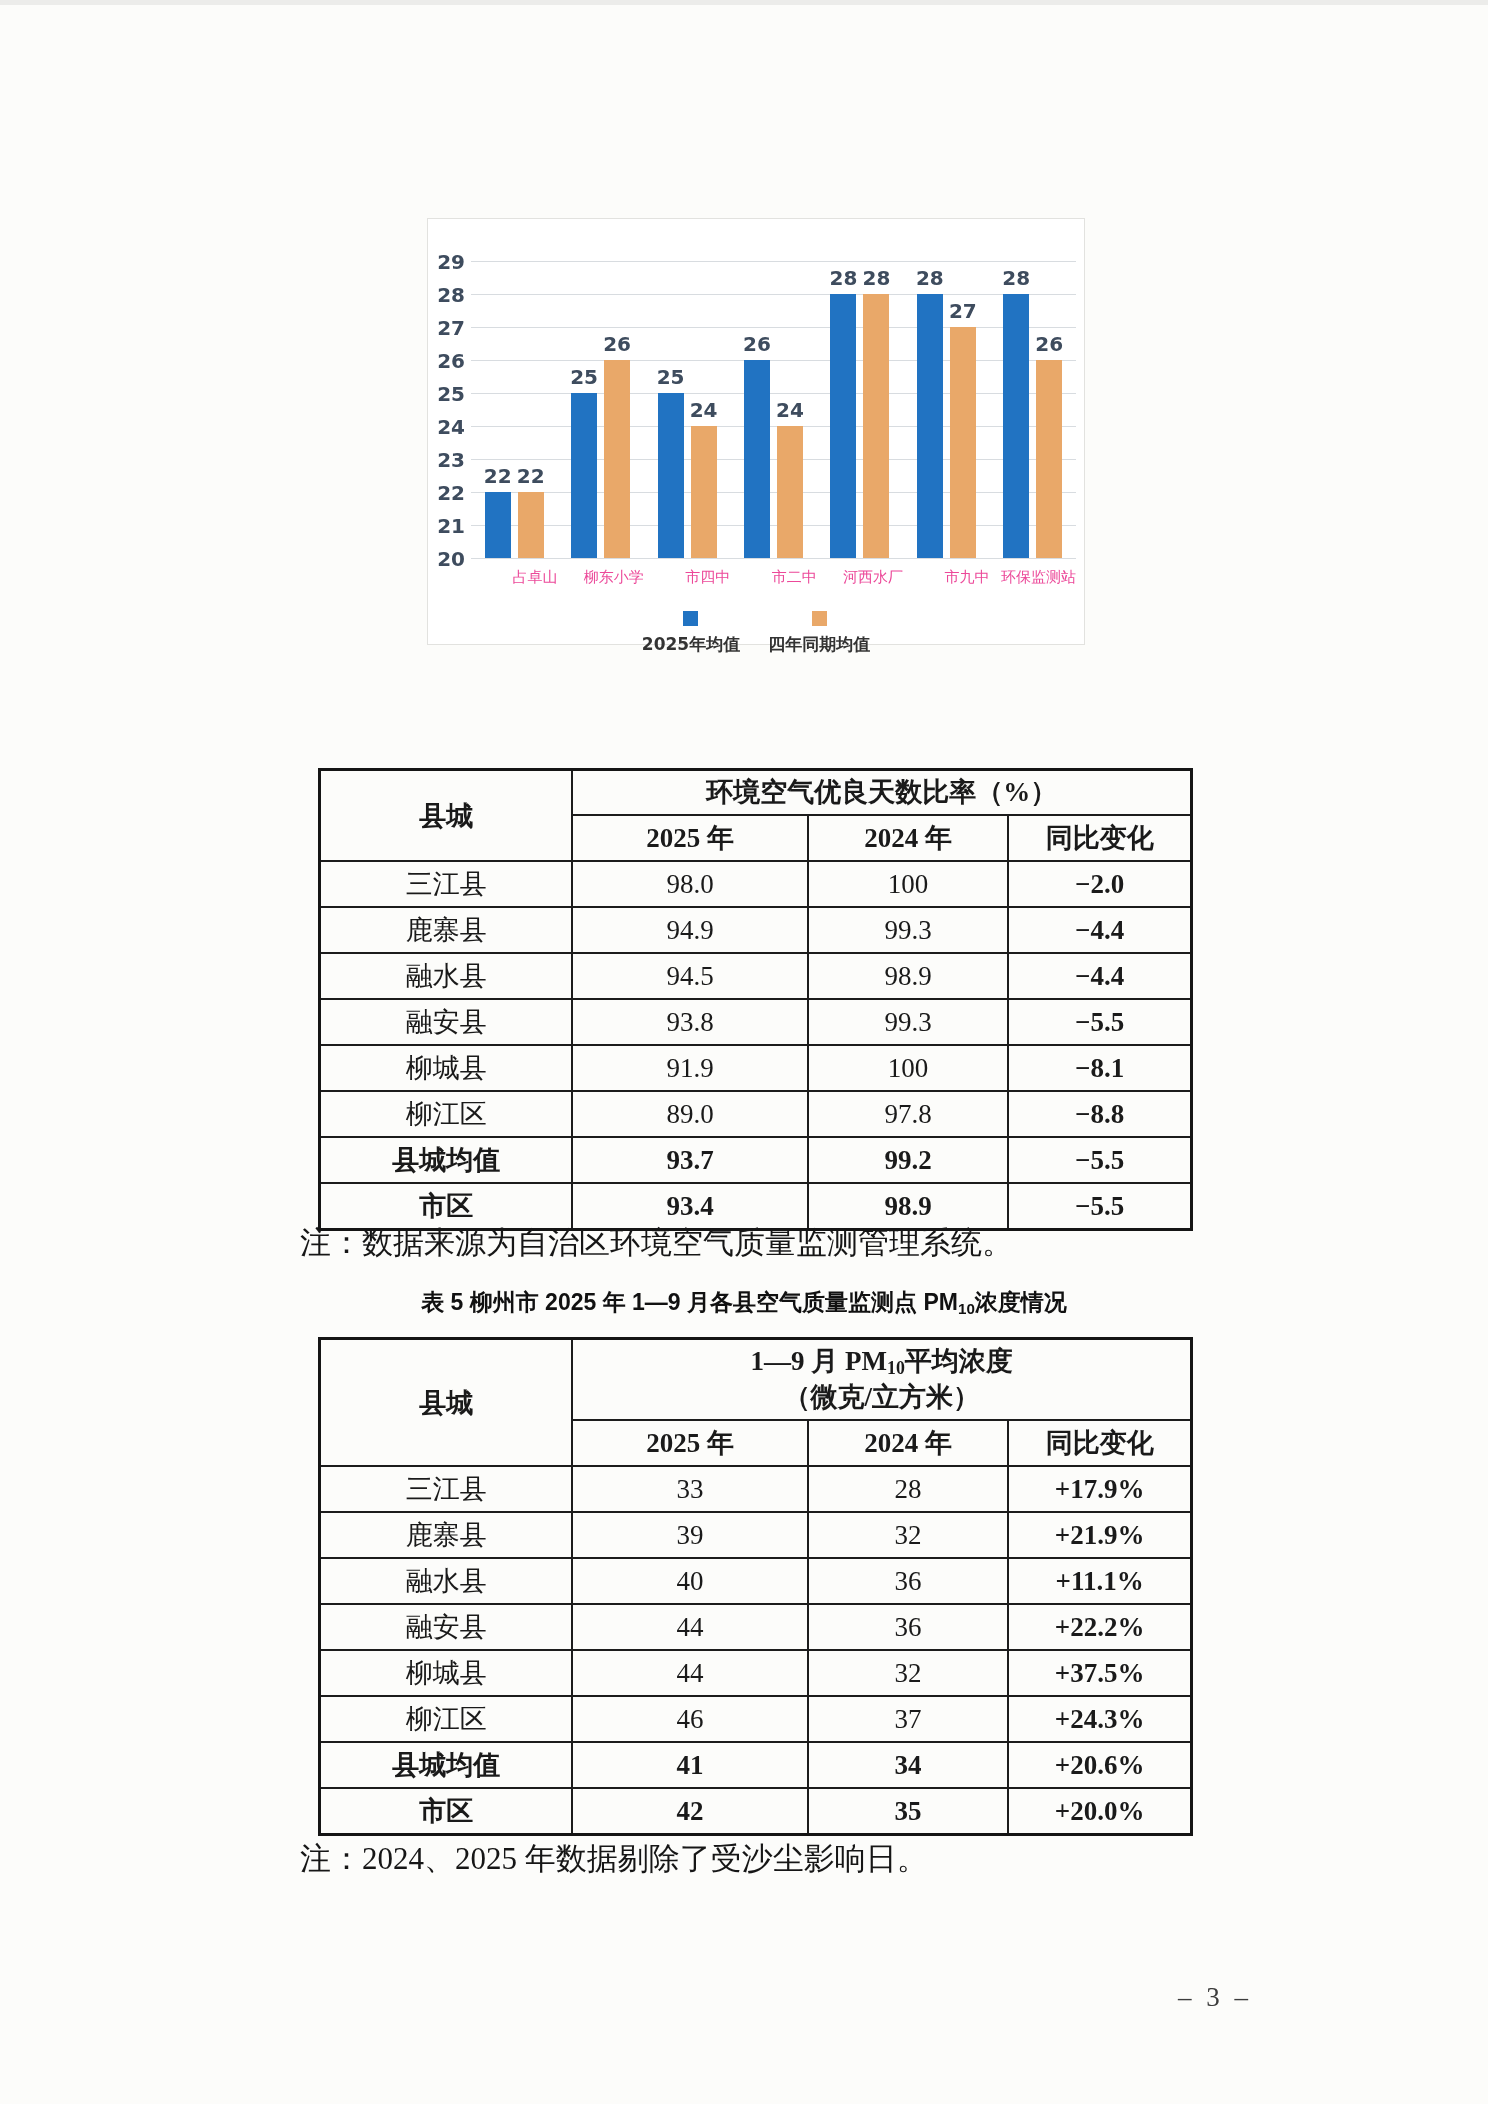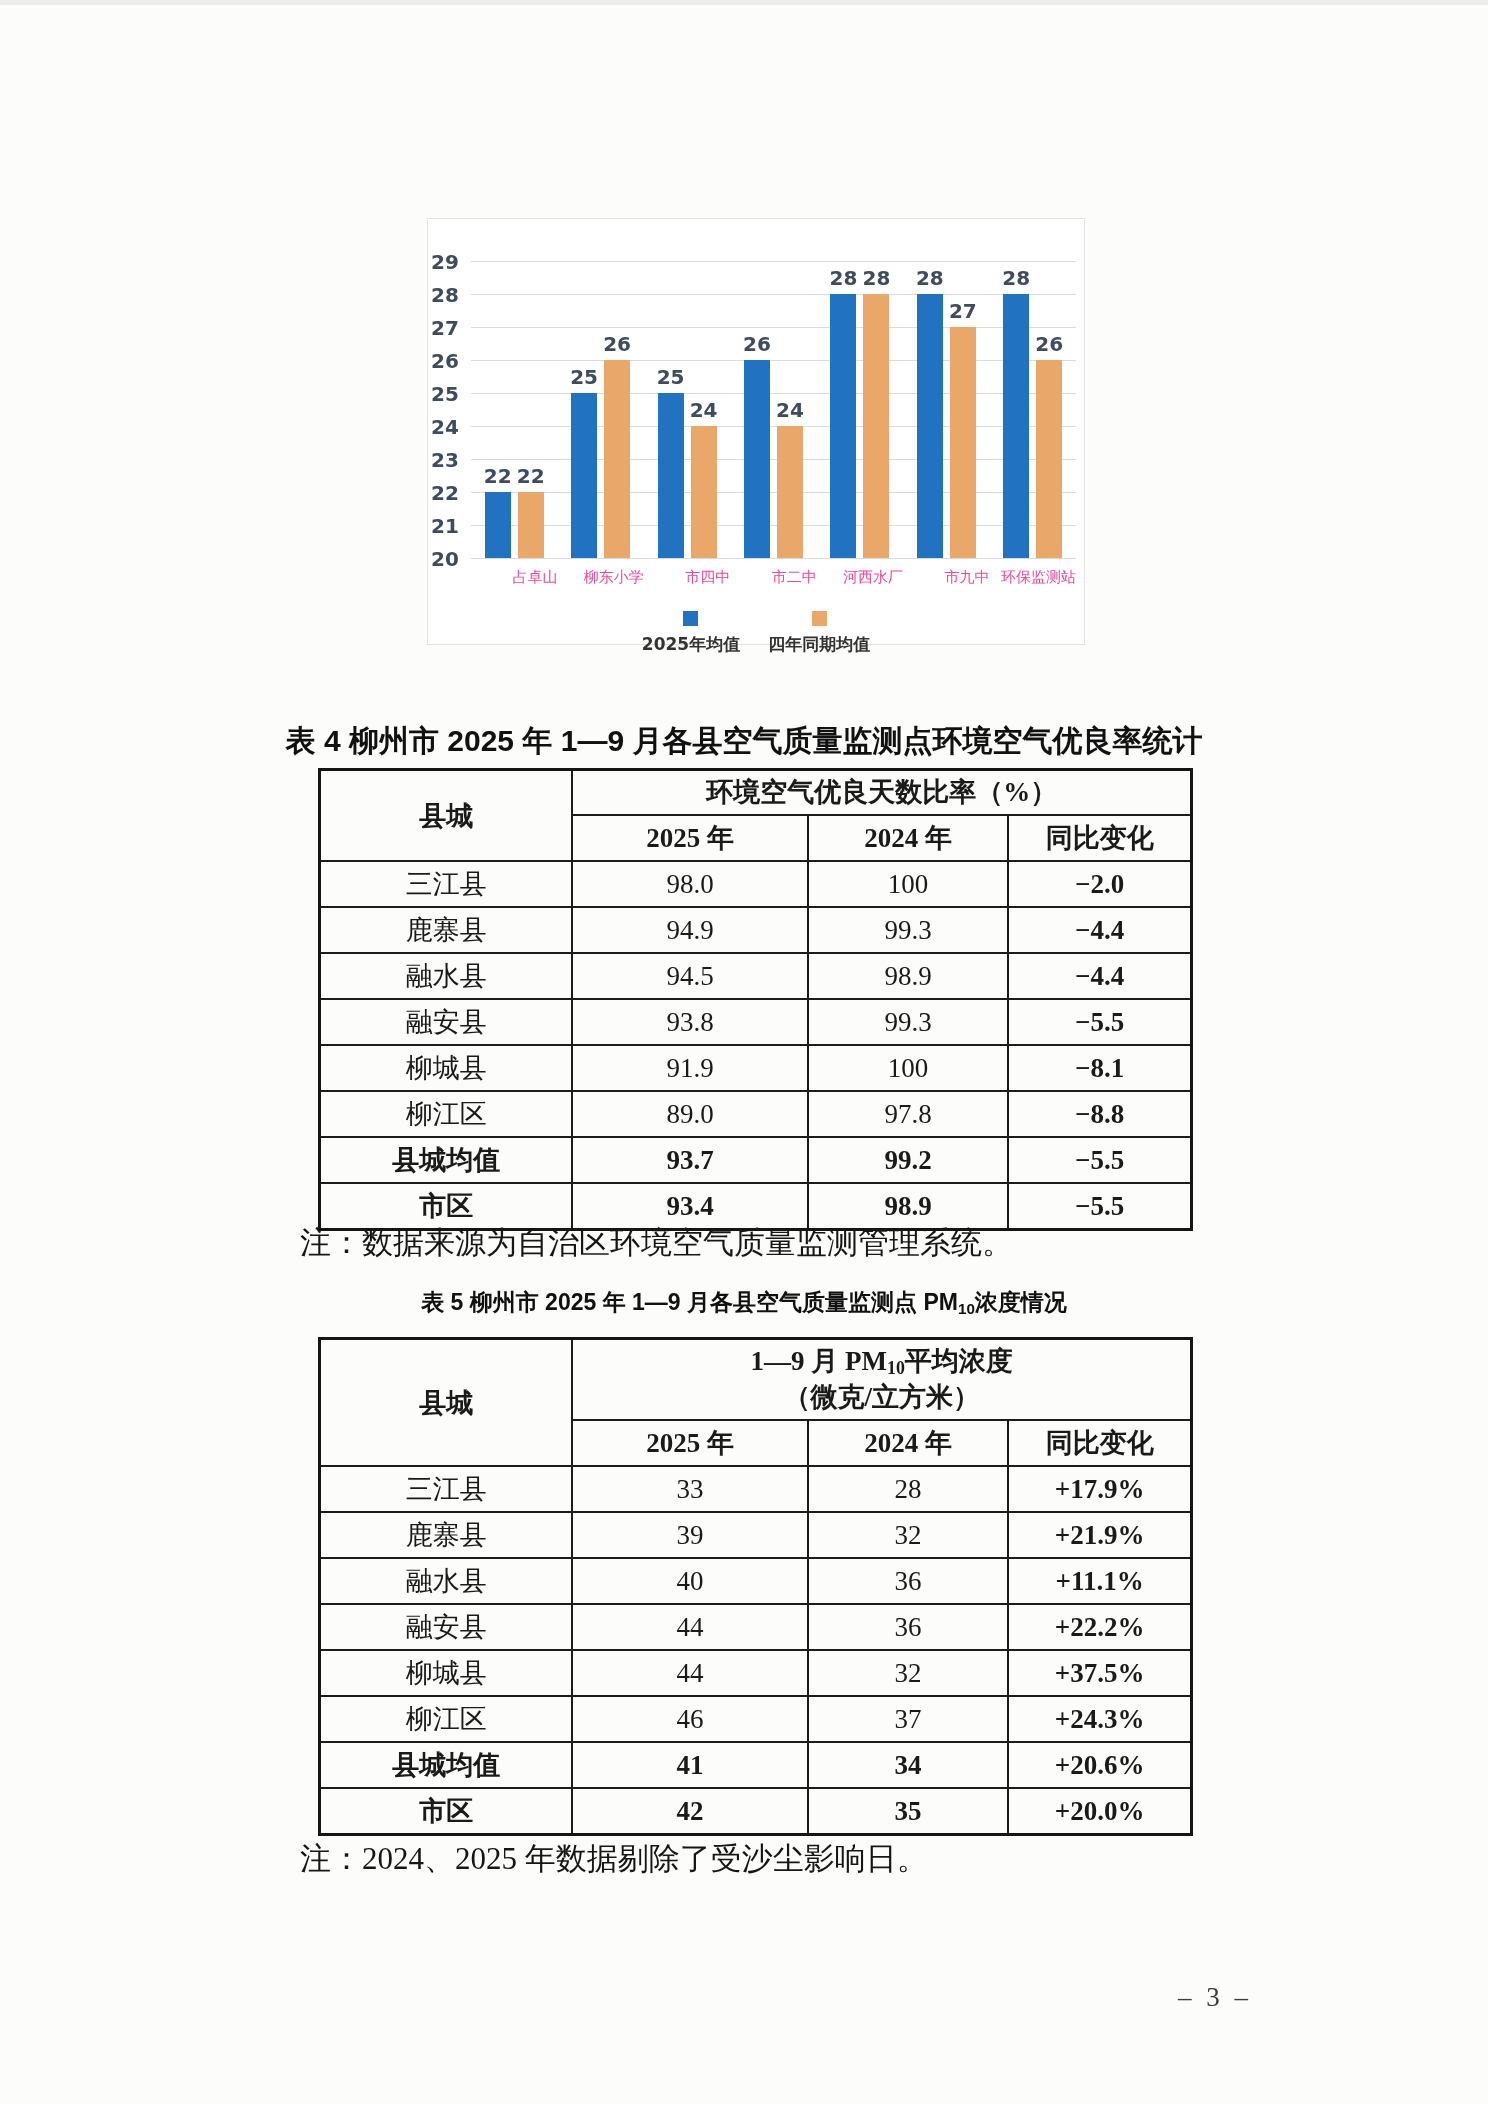--- a/index.html
+++ b/index.html
@@ -18,21 +18,21 @@
   
   .chart-box {
     position:absolute; left:427px; top:218px;
     width:658px; height:427px;
     background:#ffffff;
     border:1px solid #e2e2df;
   }
   .chart-plot { position:absolute; left:43px; top:42px; width:605px; height:297px; }
   .gridline { position:absolute; left:0; width:100%; height:1px; background:#d8dce0; }
   .y-tick {
-    position:absolute; left:-40px; width:34px; 
+    position:absolute; left:-40px; width:34px; text-align:right;
     font:700 20px "DejaVu Sans", sans-serif; color:#3e4c5e;
   }
   .bar-group {
     position:absolute; bottom:0; height:100%;
     display:flex; align-items:flex-end; justify-content:center; gap:7px;
   }
   .chart-bar { width:26px; position:relative; }
   .bar-value-label {
     position:absolute; top:-28px; left:50%; transform:translateX(-50%);
     font:700 20px "DejaVu Sans", sans-serif; color:#3e4c5e; white-space:nowrap;
@@ -201,21 +201,20 @@
           <span class="legend-label">2025年均值</span>
         </div>
         <div class="legend-item">
           <span class="legend-swatch" style="background: rgb(233, 168, 105);"></span>
           <span class="legend-label">四年同期均值</span>
         </div>
       </div>
   </div>
 
 
-  <p class="table-title title-4">表 4 柳州市 2025 年 1—9 月各县空气质量监测点环境空气优良率统计</p>
 
   <table class="data-table table-4">
     <colgroup>
       <col class="col-region">
         <col class="col-y1">
         <col class="col-y2">
         <col class="col-chg">
     </colgroup>
     <thead>
       <tr>

